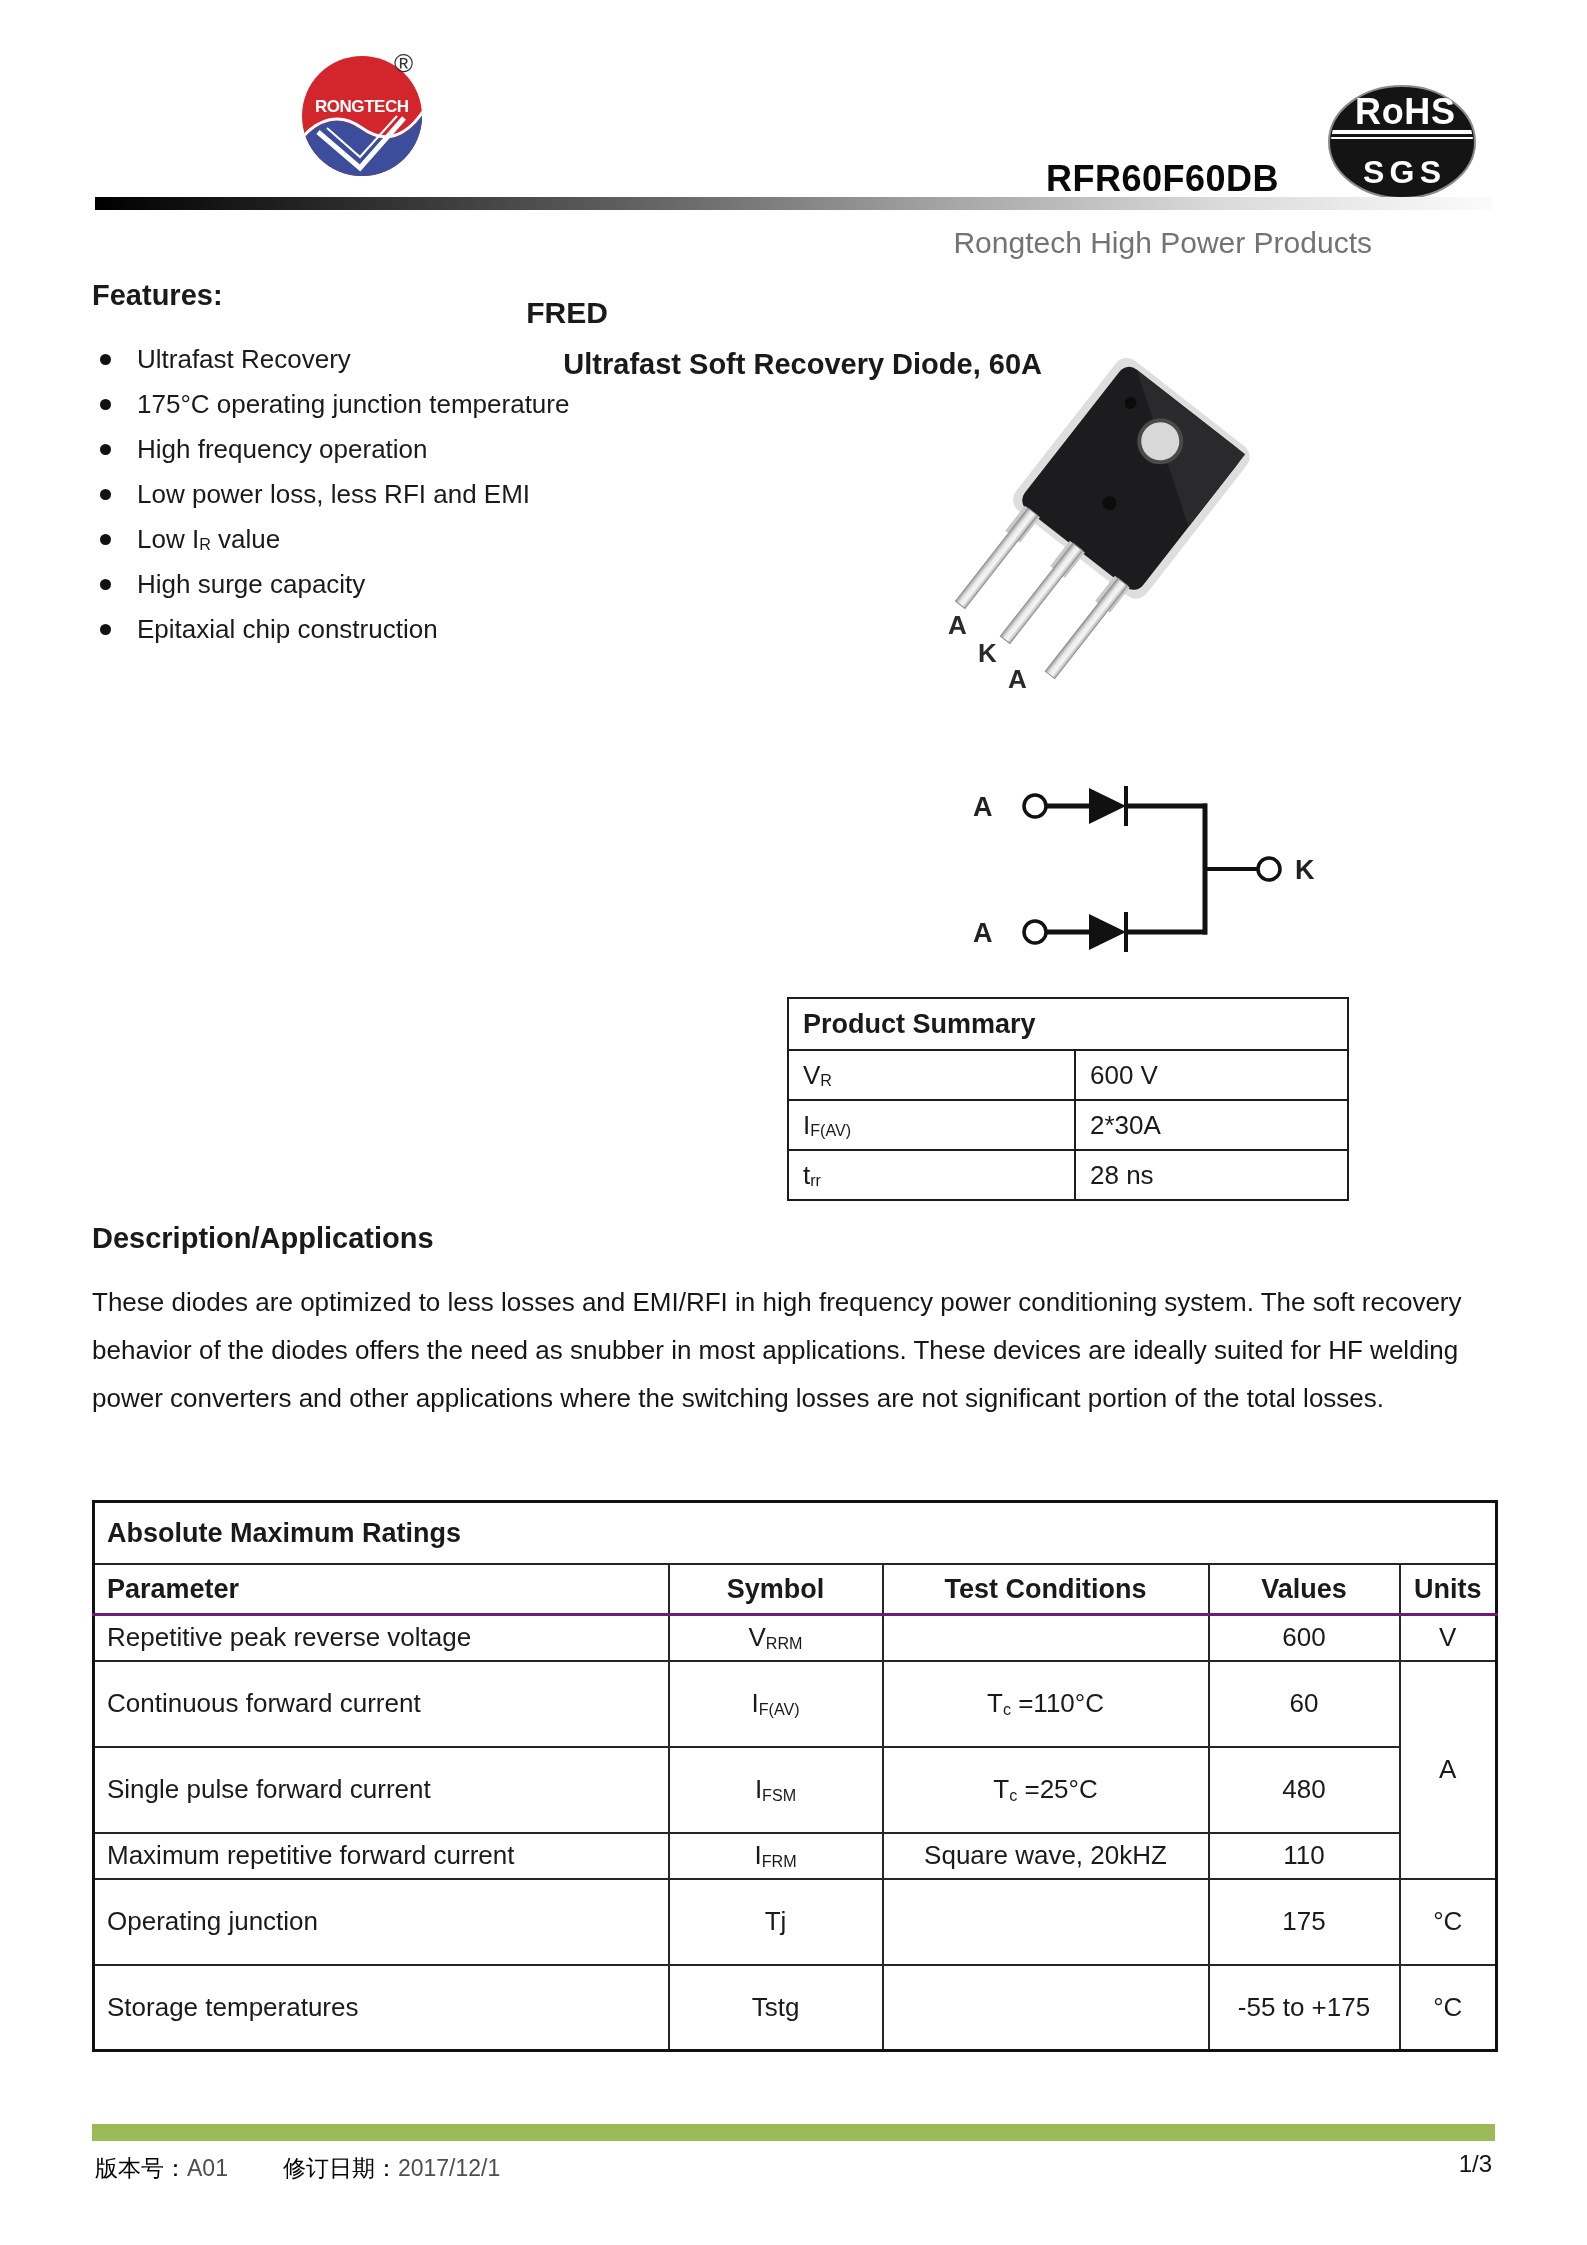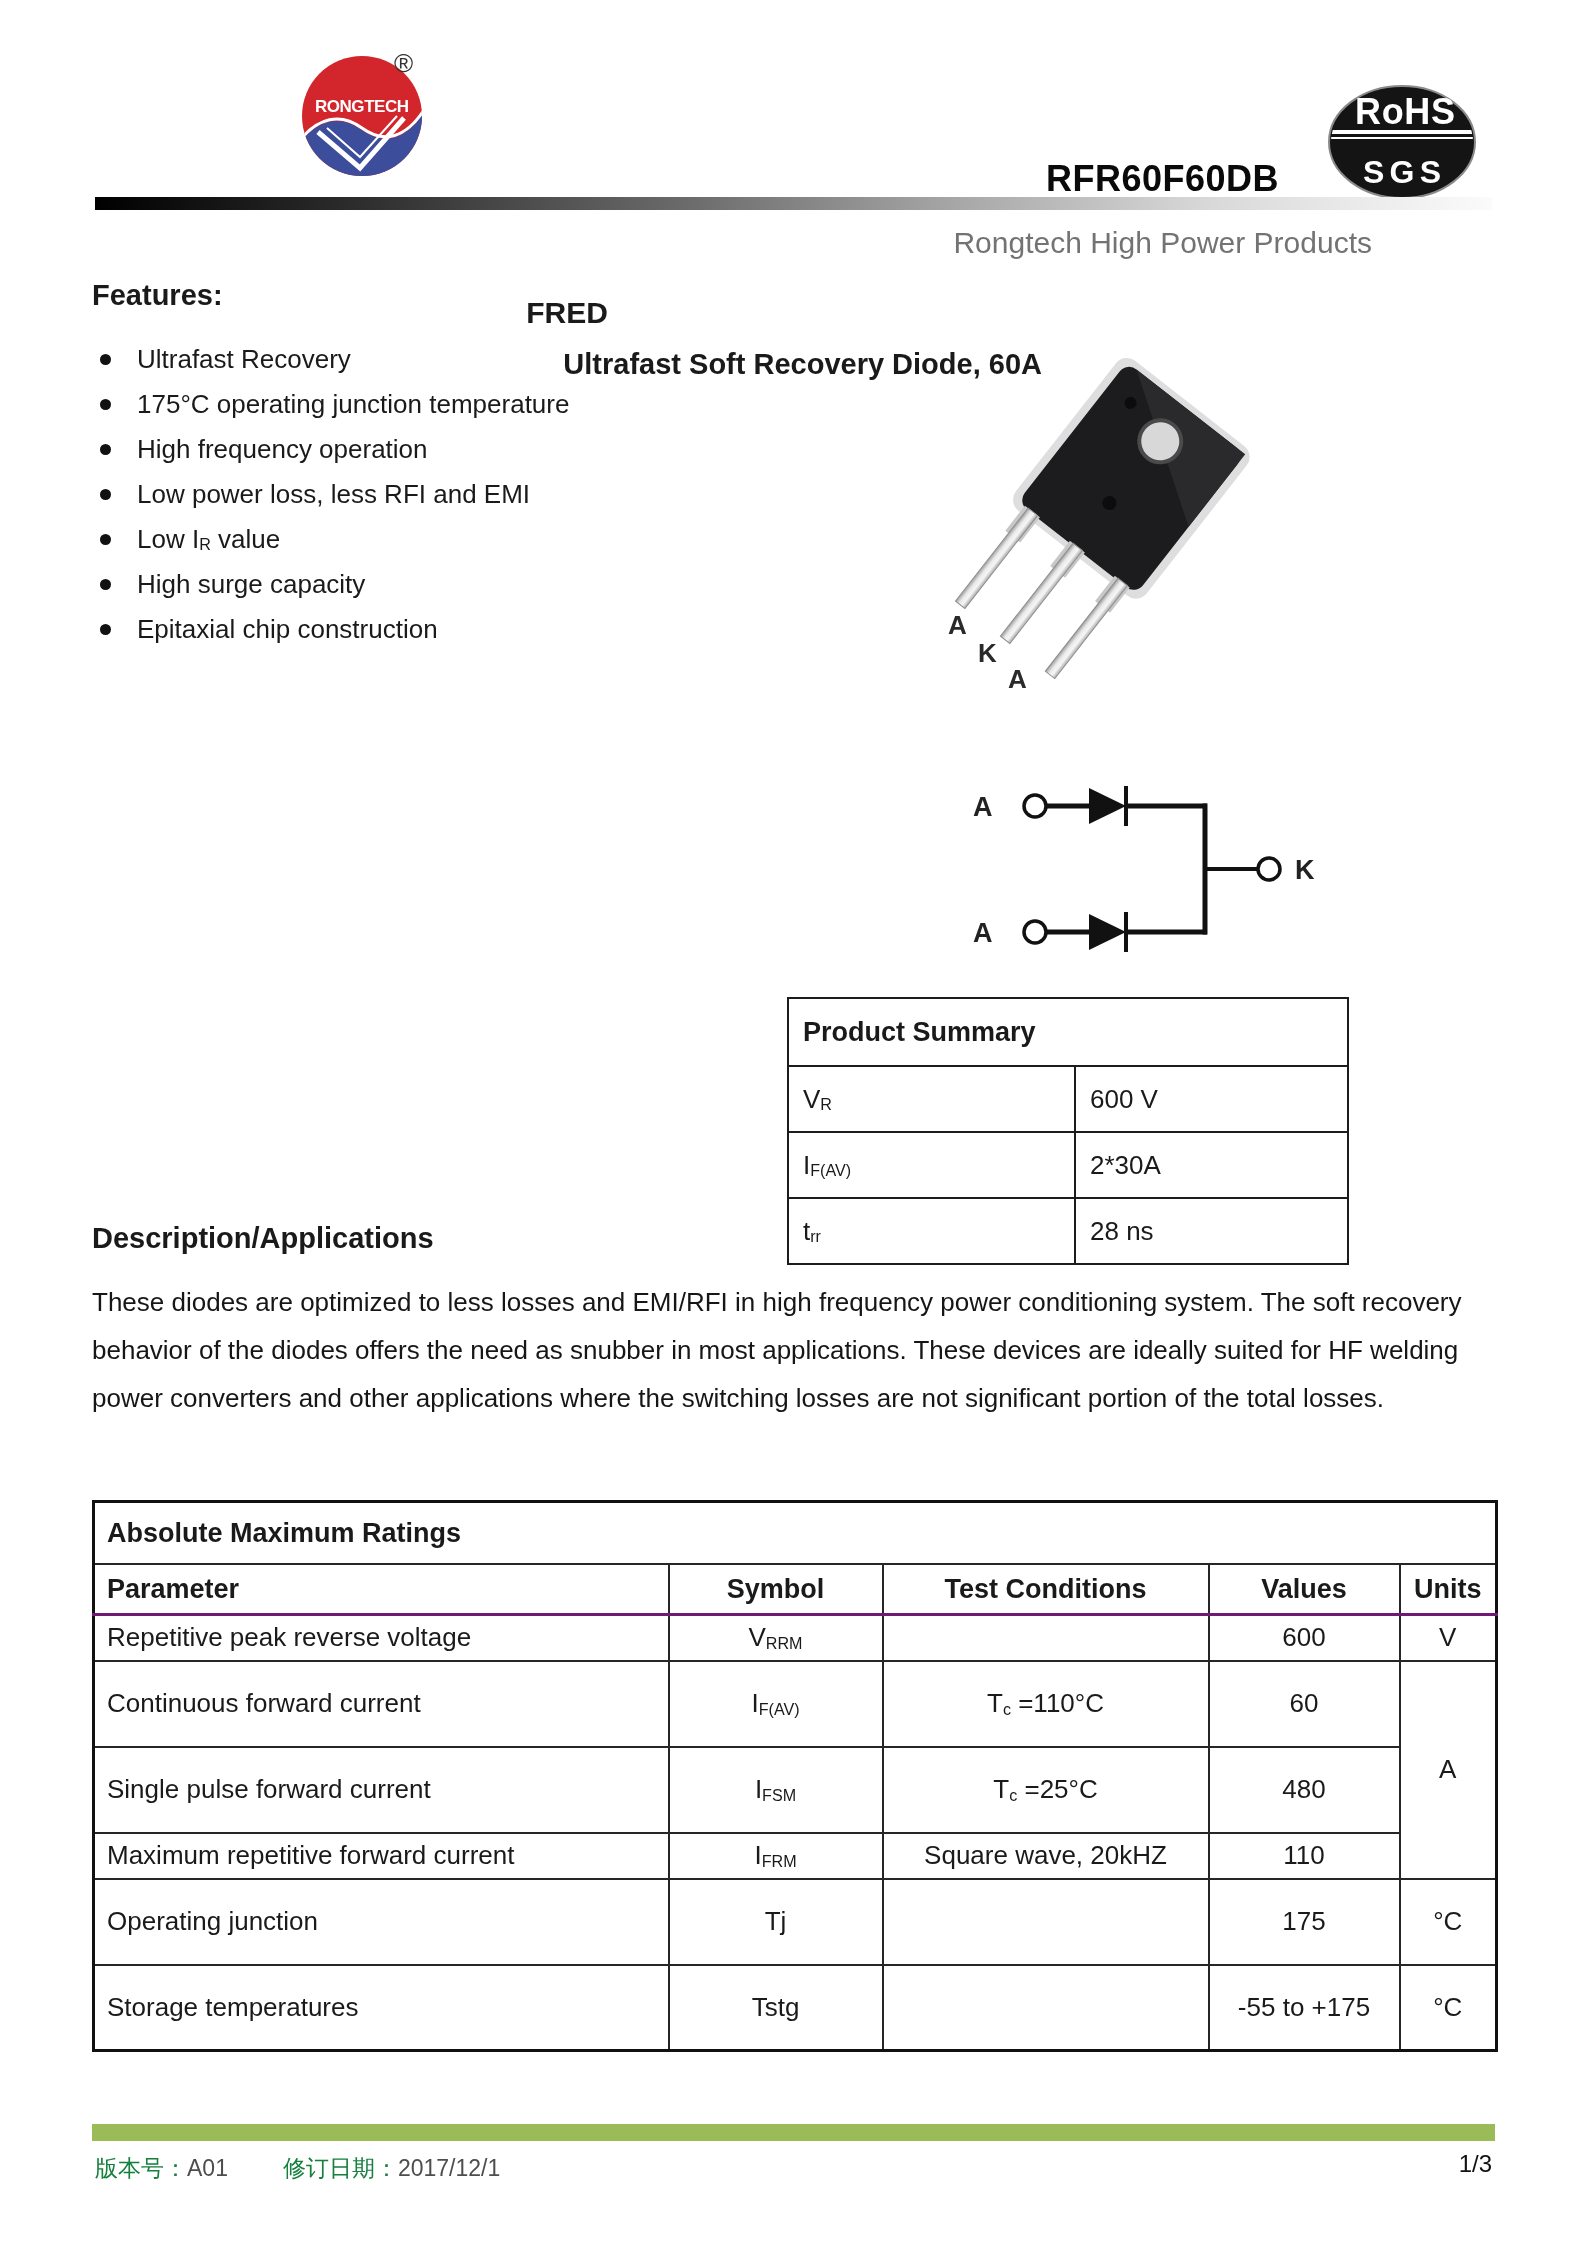--- a/index.html
+++ b/index.html
@@ -30,21 +30,21 @@
   .pin-label{position:absolute;font-size:26px;font-weight:600;color:#2a2a2a;}
   .pin-a1{left:948px;top:610px;}
   .pin-k {left:978px;top:638px;}
   .pin-a2{left:1008px;top:664px;}
   .schematic-svg{position:absolute;left:955px;top:765px;width:400px;height:205px;}
   .schematic-svg text{font-family:"Liberation Sans",sans-serif;font-size:27px;font-weight:600;fill:#222;}
 
   
   .ps-table{position:absolute;left:787px;top:997px;width:560px;border-collapse:collapse;table-layout:fixed;
             font-size:26px;}
-  .ps-table td{border:2px solid #1c1c1c;padding:8px 14px;vertical-align:middle;}
+  .ps-table td{border:2px solid #1c1c1c;padding:0 14px;vertical-align:middle;}
   .ps-title td{font-weight:bold;font-size:27px;height:50px;}
   .ps-row td{height:48px;}
 
   
   .desc-heading{position:absolute;top:1198px;left:92px;font-size:29px;font-weight:bold;margin-top:24px;}
   .desc-body{position:absolute;top:1278px;left:92px;width:1398px;font-size:26px;line-height:48px;color:#161616;}
 
   
   .amr{position:absolute;left:92px;top:1500px;width:1403px;border-collapse:collapse;table-layout:fixed;
        font-size:26px;border:3px solid #111;}
@@ -52,21 +52,21 @@
   .amr-title-row td{font-weight:bold;font-size:27px;height:60px;text-align:left;}
   .amr-head-row th{font-weight:bold;font-size:27px;height:48px;border-bottom:3px solid #701a75;}
   .amr-head-row .c-param{text-align:left;}
   .c-param{text-align:left;}
   .c-sym,.c-cond,.c-val,.c-unit{text-align:center;}
   tr.h46{height:46px;} tr.h86{height:86px;}
 
   
   .footer-bar{position:absolute;left:92px;top:2124px;width:1403px;height:17px;}
   .footer-text{position:absolute;left:95px;top:2153px;font-size:23px;display:flex;gap:55px;}
-  .footer-text .lbl{color:#15803d;}
+  .footer-text .lbl{color:#000000;}
   .footer-text .val{color:#4d4d4d;}
   .page-num{position:absolute;right:95px;top:2150px;font-size:24px;color:#111;}
 </style>
 </head>
 <body>
 
 <div class="page">
 
   <svg class="logo-svg" viewBox="0 0 124 124">
     <defs>

